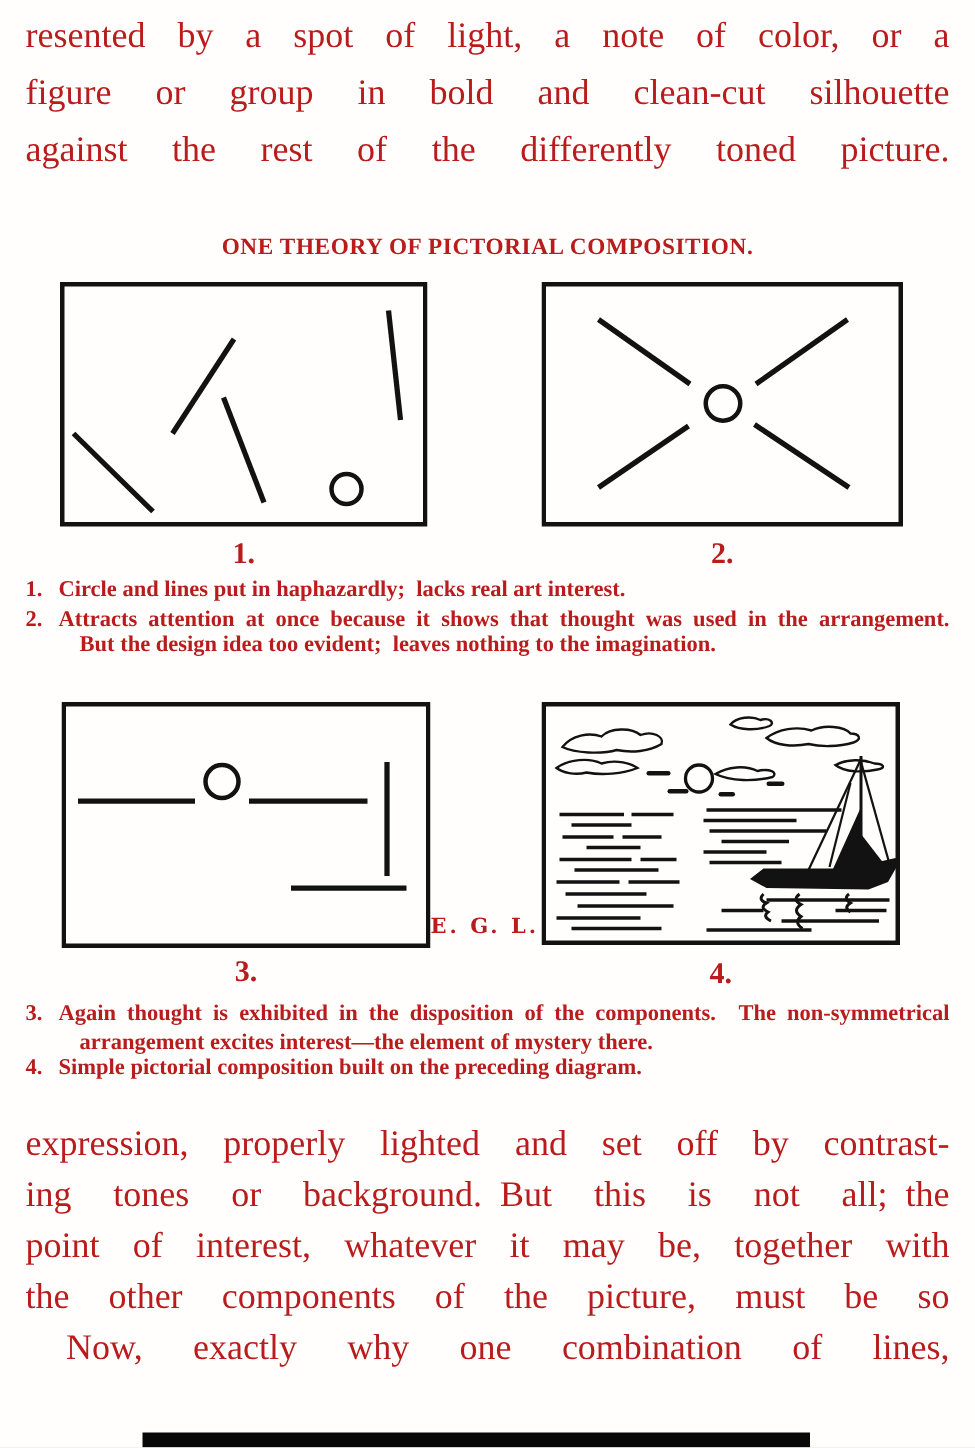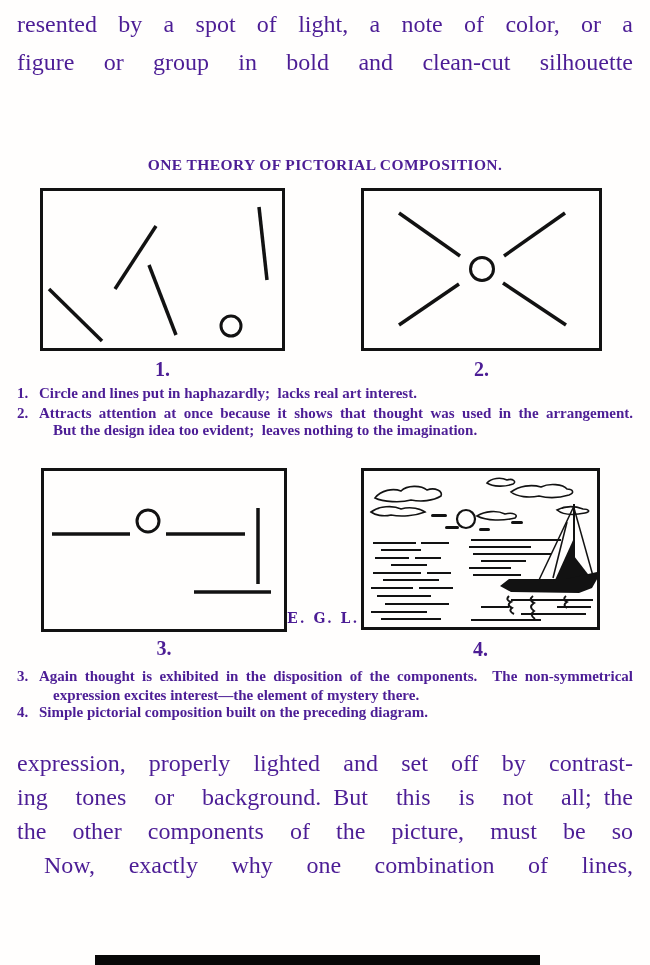--- a/index.html
+++ b/index.html
@@ -1,18 +1,18 @@
 <!DOCTYPE html>
 <html><head>
 <meta charset="utf-8">
 <style>
   html,body { margin:0; padding:0; background:#e8e8e8; }
   .page {
     position:relative; width:650px; height:965px; margin:0 auto;
-    background:#fffefd; color:#4c1d95; overflow:hidden;
+    background:#fffefd; color:#b91c1c; overflow:hidden;
     font-family:"Liberation Serif", serif;
   }
   .para { position:absolute; left:17px; width:616px; }
   .para-top { top:5px; }
   .para-top .bline { height:38px; line-height:38px; font-size:24px; }
   .para-bottom { top:746px; }
   .para-bottom .bline { height:34px; line-height:34px; font-size:24px; }
   .just { text-align:justify; text-align-last:justify; }
   .lastline { text-align:left; text-align-last:left; }
   .pindent { text-indent:27px; }
@@ -39,20 +39,21 @@
   svg .fill { fill:#121212; stroke:none; }
 </style>
 </head>
 <body>
 
 <div class="page">
 
   <div class="para para-top">
     <div class="bline just">resented by a spot of light, a note of color, or a</div>
     <div class="bline just">figure or group in bold and clean-cut silhouette</div>
+    <div class="bline just">against the rest of the differently toned picture.</div>
   </div>
 
   <div class="heading">ONE THEORY OF PICTORIAL COMPOSITION.</div>
 
   <svg class="figsvg" style="left:40px; top:188px;" width="245" height="164" viewBox="0 0 245 164">
     <rect class="ink" x="1.5" y="1.5" width="242" height="160" stroke-width="3"></rect>
     <line class="ink" x1="9" y1="101" x2="62" y2="153" stroke-width="3.5"></line>
     <line class="ink" x1="75" y1="101" x2="116" y2="38" stroke-width="3.5"></line>
     <line class="ink" x1="109" y1="77" x2="136" y2="147" stroke-width="3.5"></line>
     <line class="ink" x1="219" y1="19" x2="227" y2="92" stroke-width="3.5"></line>
@@ -144,27 +145,28 @@
       <path class="ink" stroke-width="2" d="M148,128 q-4,4 2,6 q-5,3 1,6 q-4,3 2,6"></path>
       <path class="ink" stroke-width="2" d="M172,128 q-5,4 1,7 q-6,4 0,8 q-5,4 1,8"></path>
       <path class="ink" stroke-width="2" d="M205,128 q-4,3 1,6 q-5,3 0,6"></path>
     </g>
   </svg>
   <div class="figlabel" style="left:361px; top:639px; width:239px;">4.</div>
 
   <div class="cap just" style="top:667px;">
     <span class="num">3.</span><span>Again thought is exhibited in the disposition of the components. The non-symmetrical</span>
   </div>
-  <div class="cap cap-cont" style="top:686px;">expression excites interest—the element of mystery there.</div>
+  <div class="cap cap-cont" style="top:686px;">arrangement excites interest—the element of mystery there.</div>
   <div class="cap" style="top:703px;">
     <span class="num">4.</span><span>Simple pictorial composition built on the preceding diagram.</span>
   </div>
 
   <div class="para para-bottom">
     <div class="bline just">expression, properly lighted and set off by contrast-</div>
     <div class="bline just">ing tones or background. But this is not all; the</div>
+    <div class="bline just">point of interest, whatever it may be, together with</div>
     <div class="bline just">the other components of the picture, must be so</div>
     <div class="bline just pindent">Now, exactly why one combination of lines,</div>
   </div>
 
   <div class="scanbar"></div>
 
 </div>
 
 </body></html>

